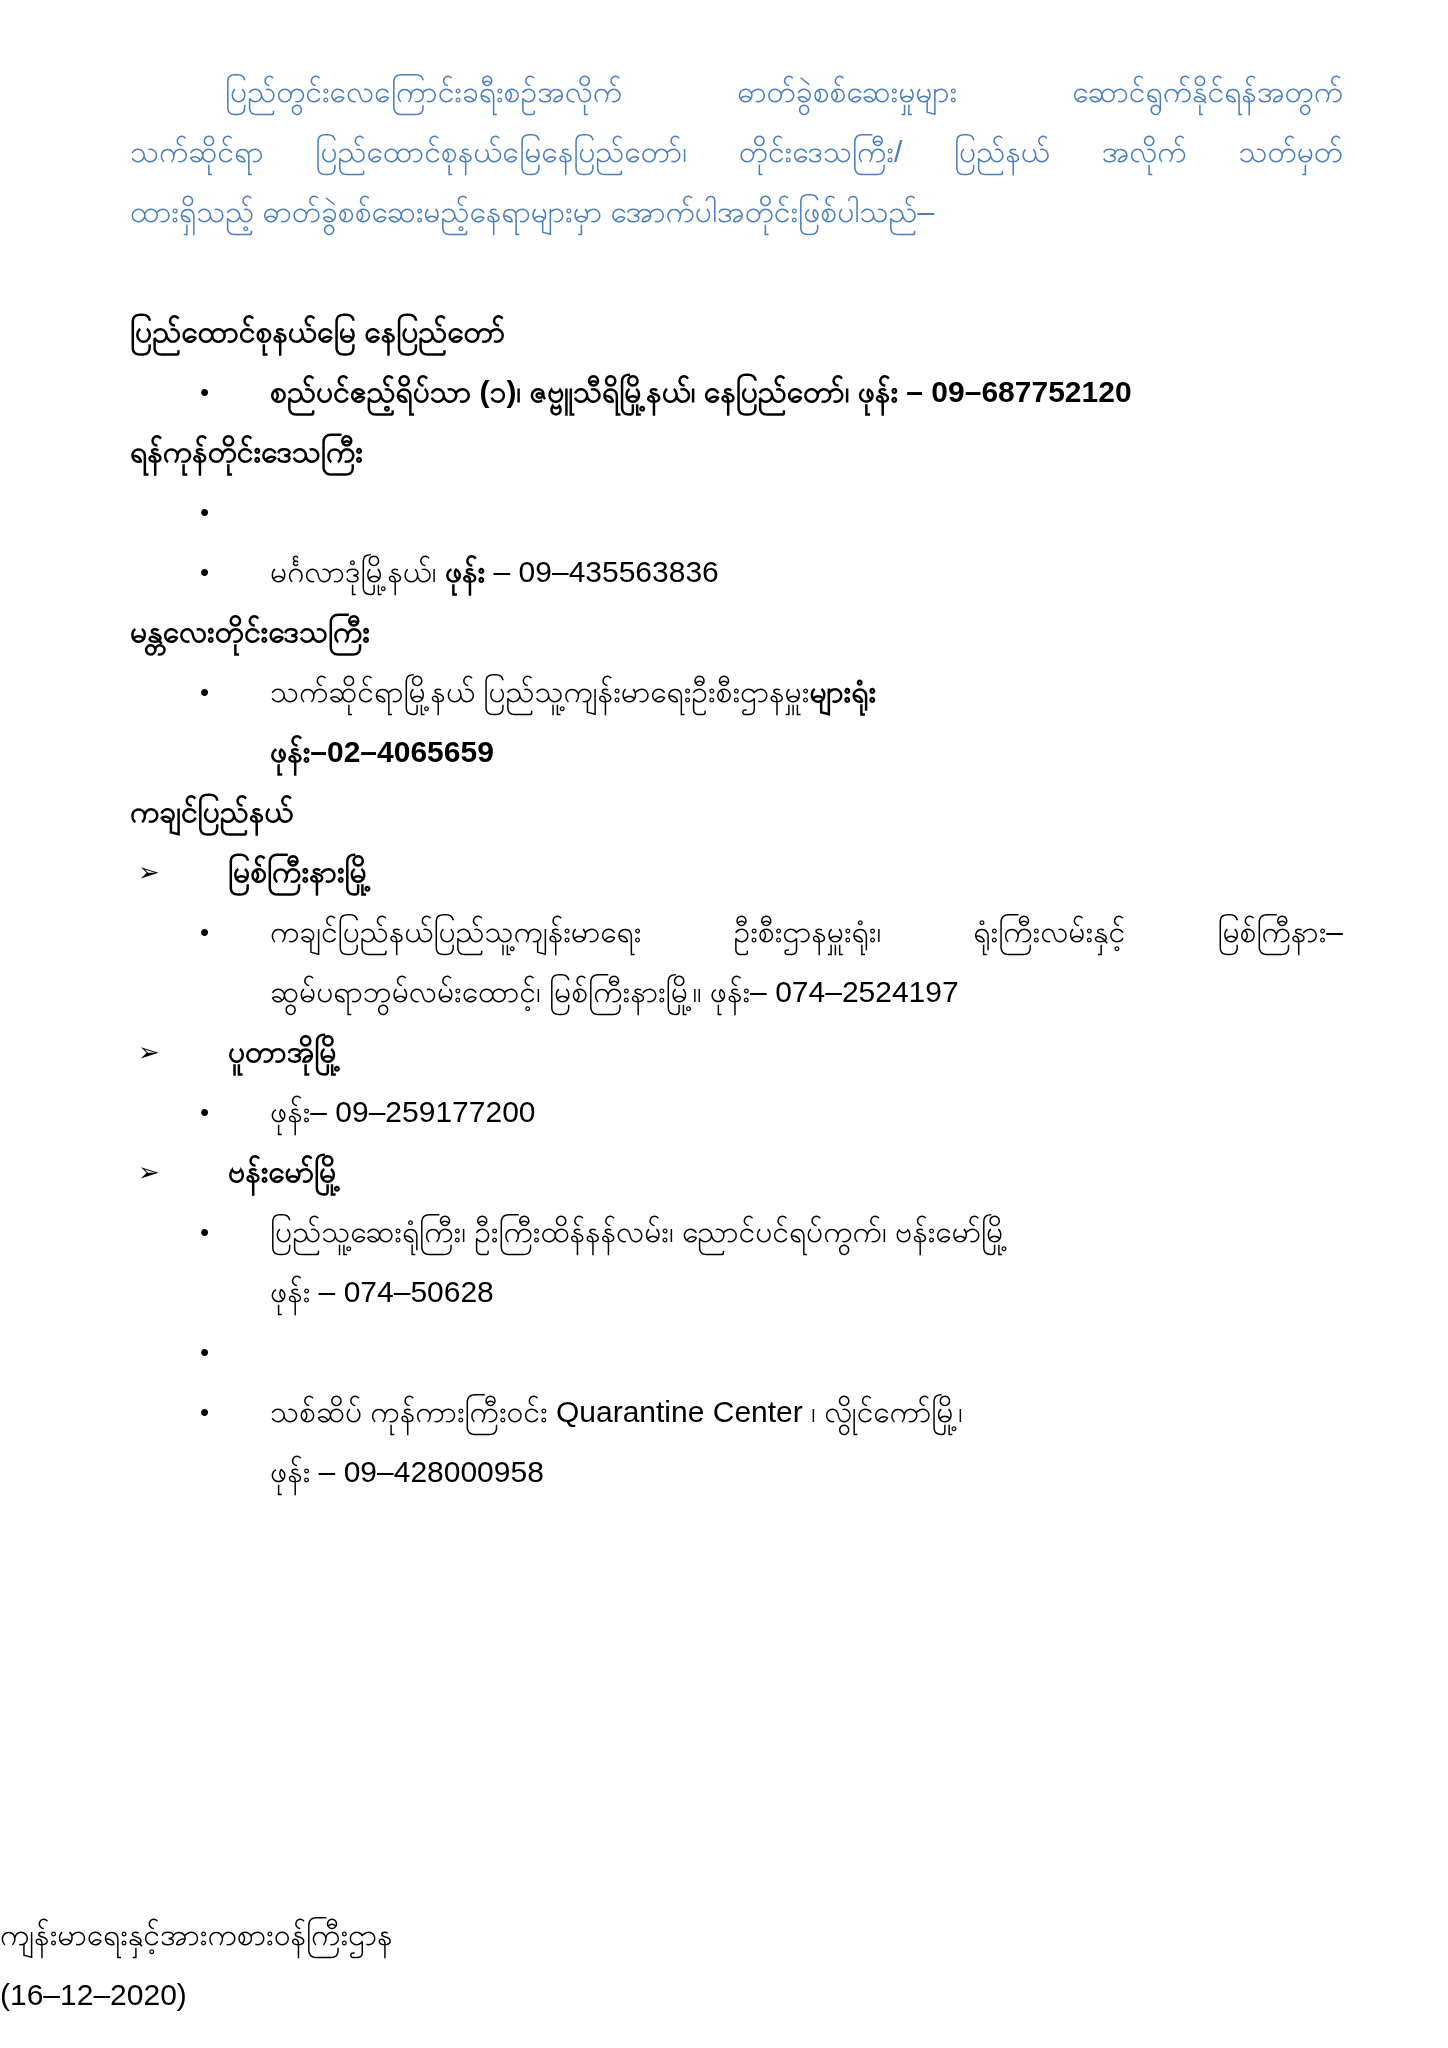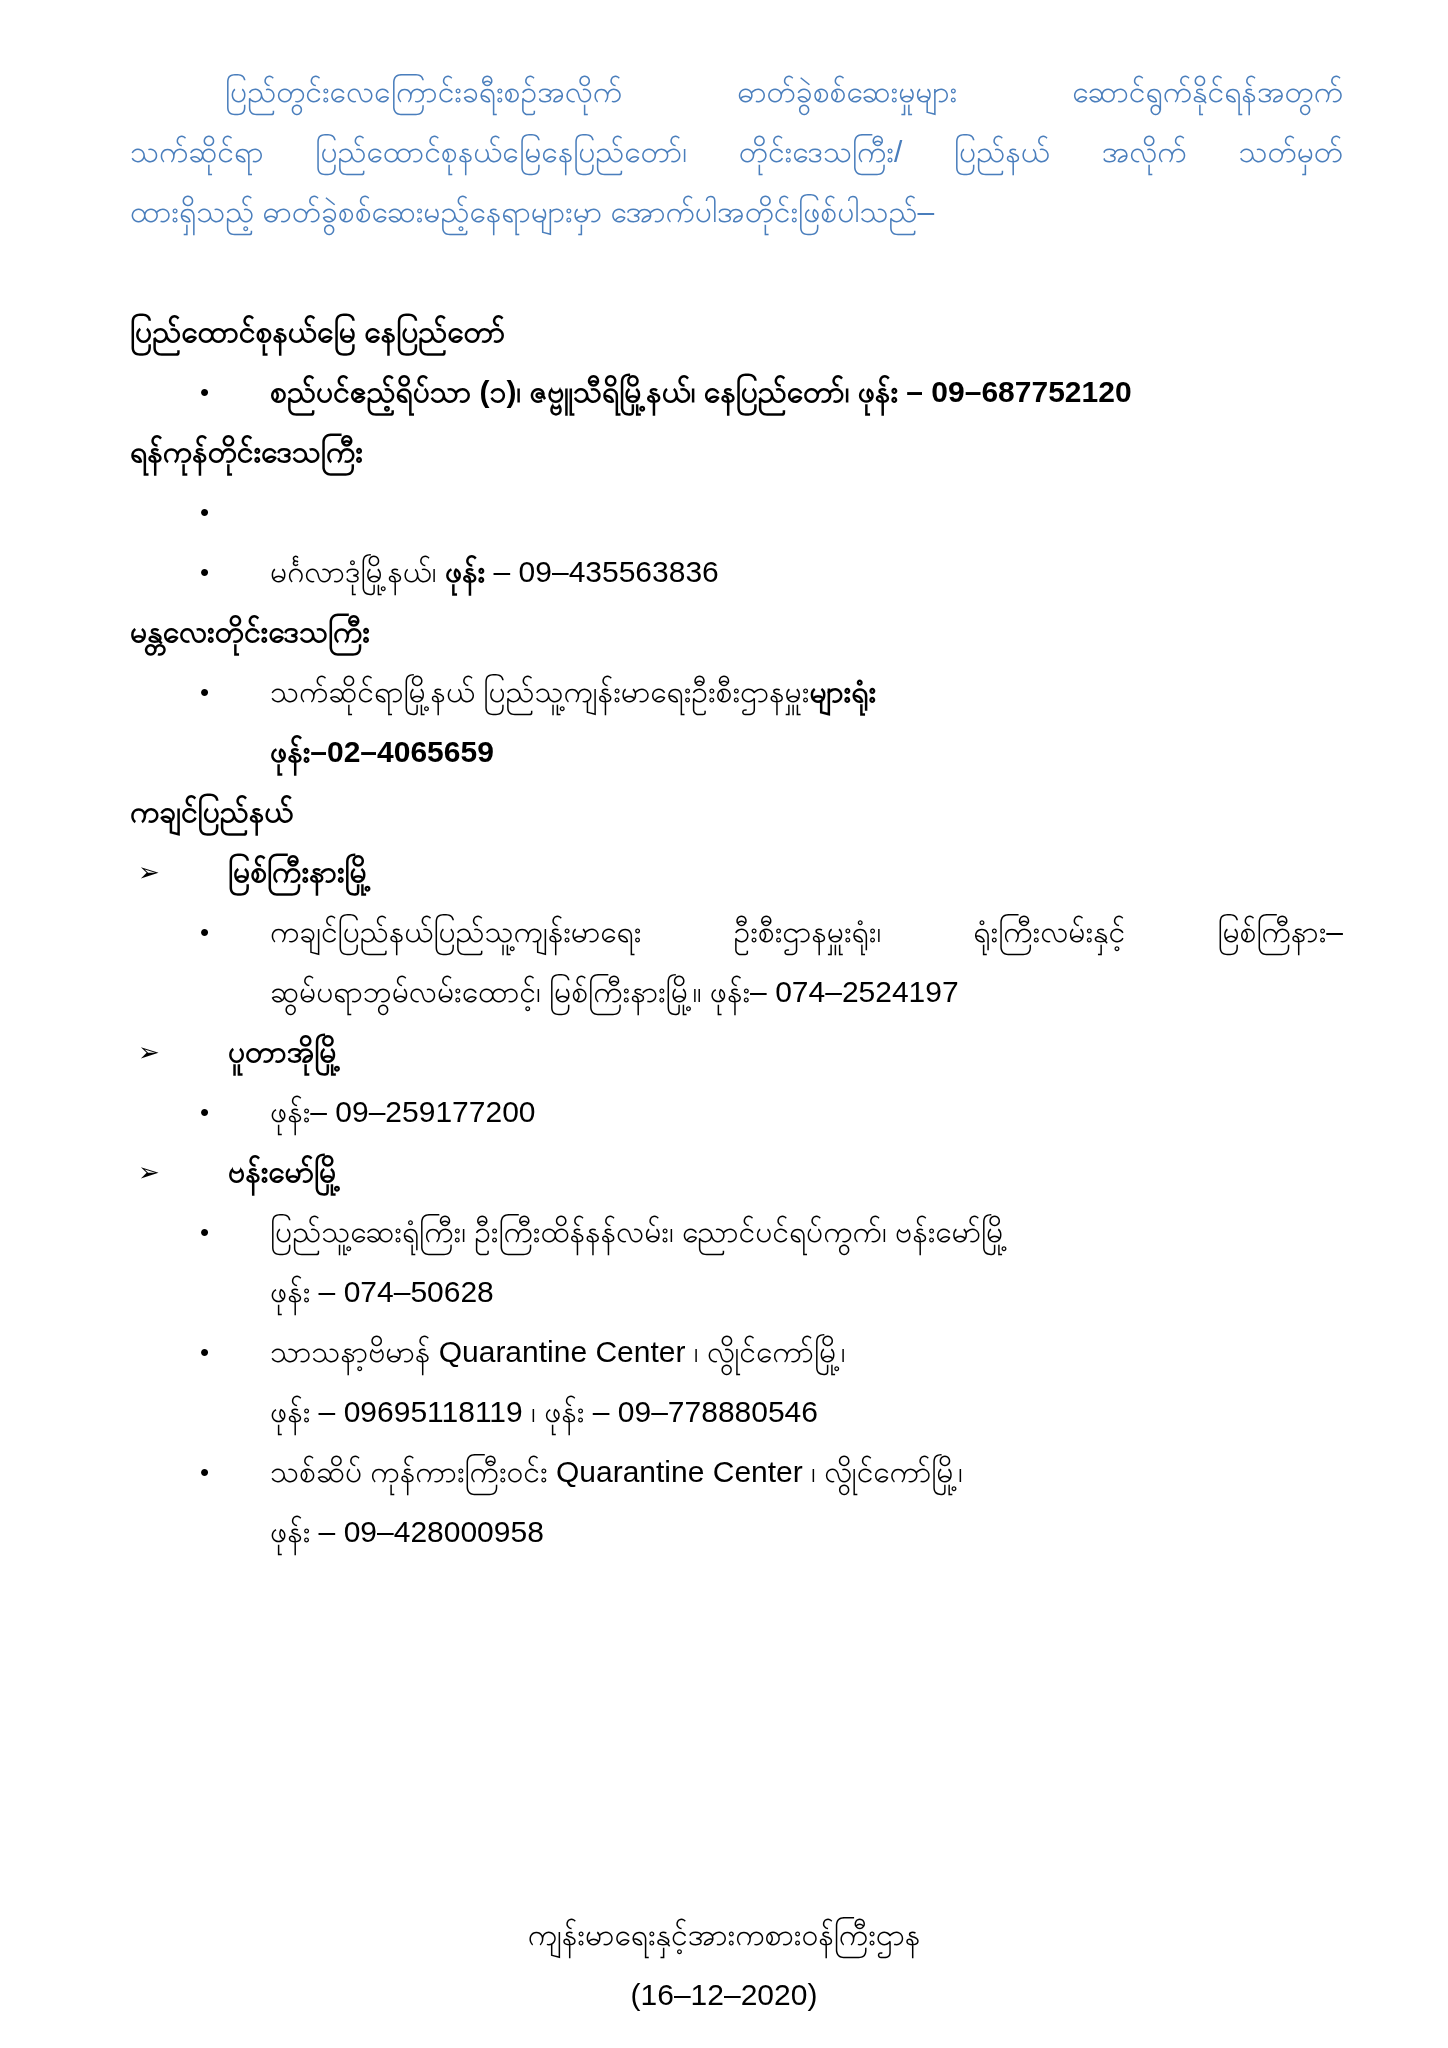--- a/index.html
+++ b/index.html
@@ -28,21 +28,20 @@
   .item.bullet .marker { margin-left: 70px; width: 70px; font-size: 26px; }
   .item.arrow  .marker { margin-left: 8px;  width: 90px; font-size: 26px; }
   .item .item-body { flex: 1 1 auto; min-width: 0; }
   .item.arrow .item-body { font-weight: bold; }
   .b { font-weight: bold; }
   .footer {
     position: absolute;
     left: 0;
     right: 0;
     top: 1905px;
-    text-align: center;
     line-height: 60px;
   }
 </style>
 </head>
 <body>
 
 <div class="page">
 
   <div class="intro">
     <div class="intro-line indent stretch">ပြည်တွင်းလေကြောင်းခရီးစဉ်အလိုက် ဓာတ်ခွဲစစ်ဆေးမှုများ ဆောင်ရွက်နိုင်ရန်အတွက်</div>
@@ -110,24 +109,20 @@
       </div>
       <div class="item bullet">
         <span class="marker">•</span>
         <div class="item-body">
           <div class="line"><span>ပြည်သူ့ဆေးရုံကြီး၊ ဦးကြီးထိန်နန်လမ်း၊ ညောင်ပင်ရပ်ကွက်၊ ဗန်းမော်မြို့</span></div>
           <div class="line"><span>ဖုန်း – 074–50628</span></div>
         </div>
       </div>
       <div class="item bullet">
         <span class="marker">•</span>
-        <div class="item-body">
-          <div class="line"><span>သာသနာ့ဗိမာန် Quarantine Center ၊ လွိုင်ကော်မြို့၊</span></div>
-          <div class="line"><span>ဖုန်း – 09695118119 ၊ ဖုန်း – 09–778880546</span></div>
-        </div>
       </div>
       <div class="item bullet">
         <span class="marker">•</span>
         <div class="item-body">
           <div class="line"><span>သစ်ဆိပ် ကုန်ကားကြီးဝင်း Quarantine Center ၊ လွိုင်ကော်မြို့၊</span></div>
           <div class="line"><span>ဖုန်း – 09–428000958</span></div>
         </div>
       </div>
     </div>
 

